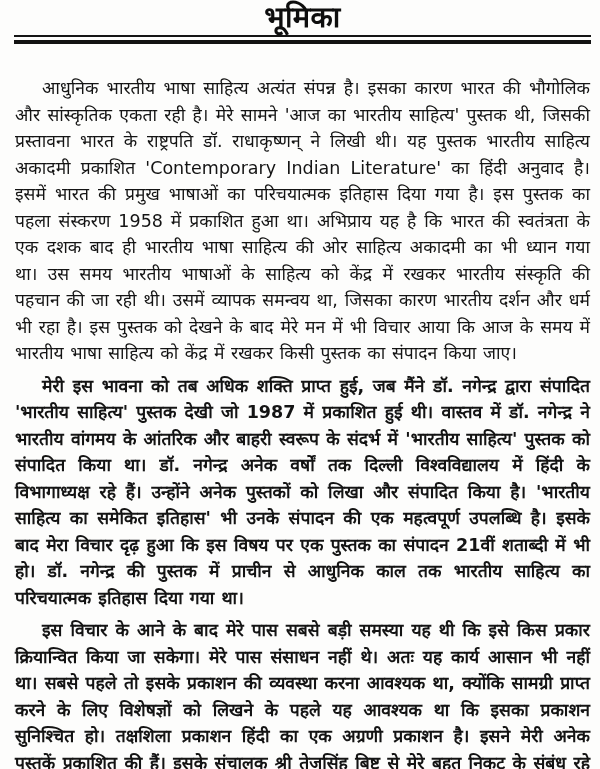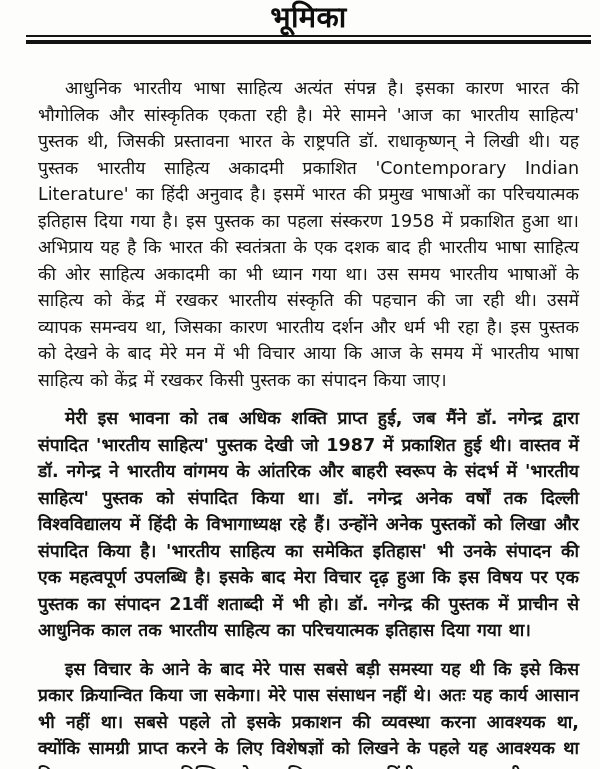--- a/index.html
+++ b/index.html
@@ -11,42 +11,42 @@
     height: 769px;
     overflow: hidden;
     background: #fdfdfc;
     font-family: "DejaVu Sans", sans-serif;
     color: #141414;
   }
   .page {
     box-sizing: border-box;
     width: 600px;
     height: 769px;
-    padding: 2px 9px 0 26px;
+    padding: 2px 9px 0 14px;
   }
   .page-title {
     margin: 0;
     text-align: center;
     font-size: 29px;
     font-weight: 700;
     line-height: 1.05;
     letter-spacing: 0.5px;
     color: #0e0e0e;
   }
   .title-rule {
     margin-top: 3px;
     height: 3px;              
     border-top: 2px solid #151515;
     border-bottom: 4px solid #121212;
   }
   .body-text {
     margin-top: 31px;
   }
   .body-text p {
-    margin: 12px;
+    margin: 1px;
     padding: 0;
     text-align: justify;
     text-indent: 27px;
     font-size: 17.5px;
     line-height: 26.5px;
     word-spacing: 1px;
     color: #141414;
   }
   .body-text p + p {
     margin-top: 6px;

